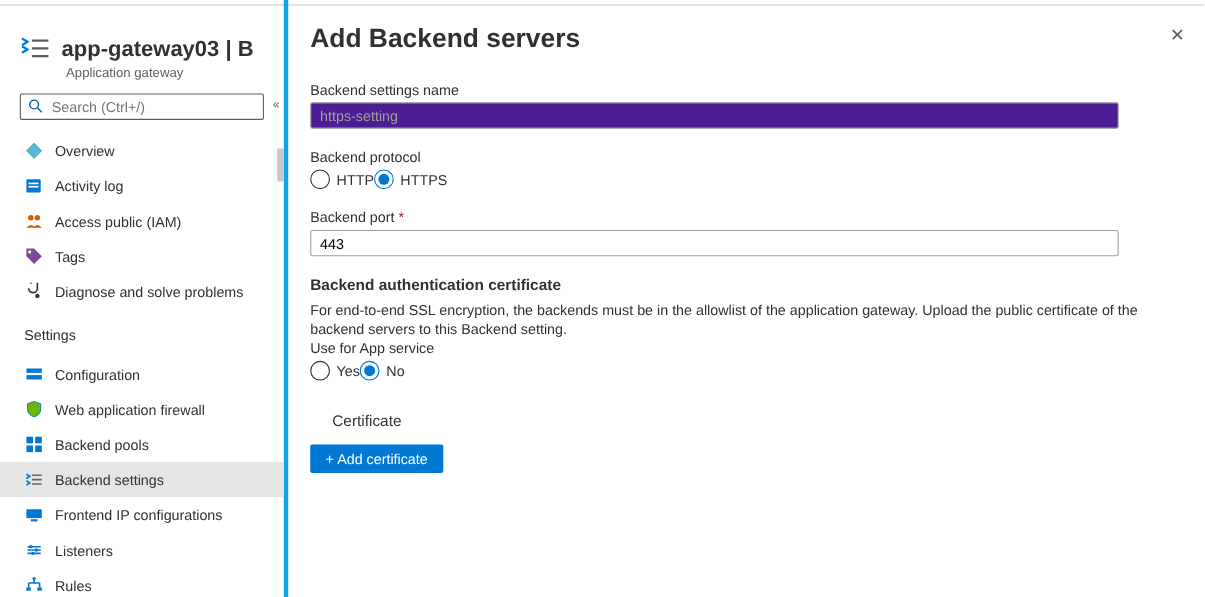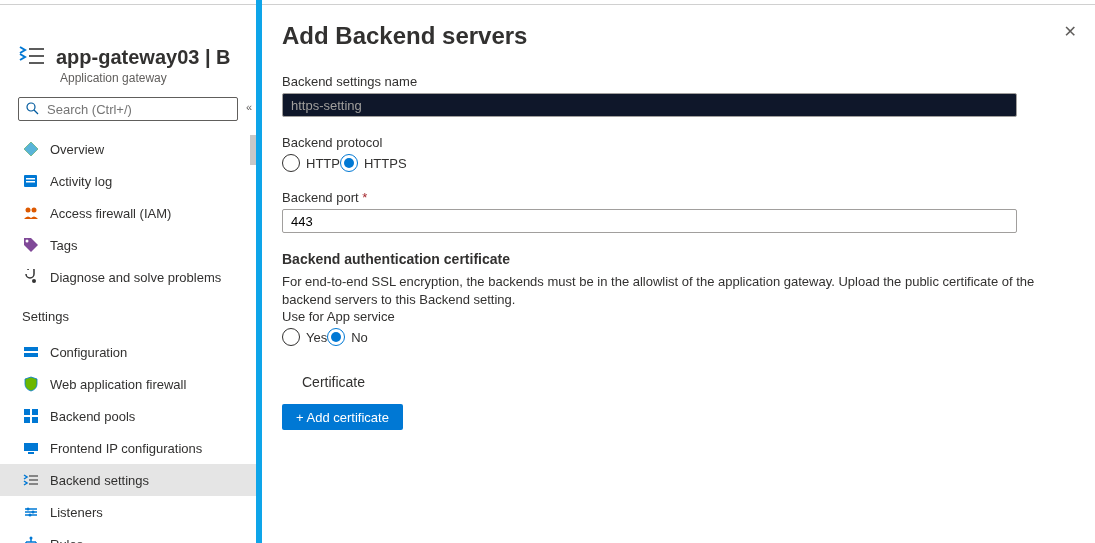--- a/index.html
+++ b/index.html
@@ -1,38 +1,38 @@
 <!DOCTYPE html>
 <html><head>
   <meta charset="utf-8">
   <style>
     * { margin: 0; padding: 0; box-sizing: border-box; }
     body { font-family: "Segoe UI", -apple-system, BlinkMacSystemFont, sans-serif; font-size: 13px; color: #323130; background: #fff; overflow: hidden; width: 1095px; height: 543px; position: relative; }
-    .left-panel { position: absolute; left: 0; top: 0; width: 262px; height: 543px; border-right: 6px solid #0ea5e9; padding-top: 20px; }
+    .left-panel { position: absolute; left: 0; top: 0; width: 262px; height: 543px; border-right: 4px solid #0ea5e9; padding-top: 8px; }
     .header-row { display: flex; align-items: center; padding: 26px 0 4px 18px; }
     .header-icon { color: #0078d4; margin-right: 10px; margin-top: -2px; }
     .breadcrumb-title { font-size: 20px; font-weight: 600; white-space: nowrap; overflow: hidden; }
     .subtitle { font-size: 12px; color: #605e5c; padding-left: 60px; margin-top: -2px; }
     .search-wrap { padding: 12px 18px 6px 18px; position: relative; }
     .search-input { width: 100%; height: 24px; border: 1px solid #605e5c; border-radius: 2px; padding: 2px 6px 2px 28px; font-size: 13px; outline: none; }
     .search-icon { position: absolute; left: 26px; top: 17px; color: #605e5c; }
     .collapse-caret { position: absolute; right: 4px; top: 16px; color: #605e5c; font-size: 11px; }
     .nav { padding-top: 6px; }
     .nav-item { display: flex; align-items: center; height: 32px; padding-left: 22px; cursor: pointer; font-size: 13px; }
     .nav-item.active { background: #e5e5e5; }
     .nav-item .nav-icon { width: 18px; height: 18px; margin-right: 10px; display: inline-flex; align-items: center; justify-content: center; }
     .section-hdr { padding: 16px 0 6px 22px; font-size: 13px; font-weight: 400; color: #323130; }
     .scroll-ind { position: absolute; right: 0; top: 135px; width: 6px; height: 30px; background: #c8c8c8; }
     .right-panel { position: absolute; left: 262px; top: 0; right: 0; bottom: 0; padding: 6px 12px 10px 20px; overflow: hidden; }
     .panel-title { font-size: 24px; font-weight: 600; margin: 16px 0 24px 0; }
     .close-x { position: absolute; right: 18px; top: 22px; font-size: 16px; color: #605e5c; cursor: pointer; font-weight: 300; }
     .form-label { font-size: 13px; color: #323130; margin-bottom: 4px; }
     .req { color: #a4262c; }
     .text-input { width: 735px; height: 24px; border: 1px solid #a19f9d; border-radius: 2px; padding: 2px 8px; font-size: 13px; }
-    .text-input.disabled { background: #0f172a; color: #a19f9d; }
+    .text-input.disabled { background: #4c1d95; color: #a19f9d; }
     .section { margin-bottom: 18px; }
     .radio-row { display: flex; align-items: center; margin-top: 2px; }
     .radio { display: inline-flex; align-items: center; gap: 6px; }
     .radio-circle { width: 18px; height: 18px; border: 1px solid #323130; border-radius: 50%; display: inline-flex; align-items: center; justify-content: center; }
     .radio-circle.selected { border-color: #0078d4; }
     .radio-dot { width: 10px; height: 10px; background: #0078d4; border-radius: 50%; }
     .bold-sub { font-weight: 600; font-size: 14px; margin-bottom: 6px; }
     .desc { font-size: 13px; color: #323130; max-width: 800px; line-height: 1.4; }
     .cert-sect-title { font-weight: 400; font-size: 14px; padding: 10px 0 8px 20px; }
     .cert-row { display: flex; align-items: center; justify-content: space-between; padding: 10px 24px 10px 0; }
@@ -93,21 +93,21 @@
       </div>
       <div class="nav-item">
         <span class="nav-icon">
           <svg width="16" height="16" viewBox="0 0 16 16">
             <circle cx="5" cy="5" r="2.5" fill="#dd5900"></circle>
             <circle cx="11" cy="5" r="2.5" fill="#dd5900"></circle>
             <path d="M1 14 Q5 9 9 14" fill="#dd5900"></path>
             <path d="M7 14 Q11 9 15 14" fill="#dd5900"></path>
           </svg>
         </span>
-        <span>Access firewall (IAM)</span>
+        <span>Access public (IAM)</span>
       </div>
       <div class="nav-item">
         <span class="nav-icon">
           <svg width="16" height="16" viewBox="0 0 16 16">
             <path d="M1 1 L8 1 L15 8 L8 15 L1 8 Z" fill="#804998"></path>
             <circle cx="4" cy="4" r="1.5" fill="#fff"></circle>
           </svg>
         </span>
         <span>Tags</span>
       </div>
@@ -144,39 +144,39 @@
         <span class="nav-icon">
           <svg width="16" height="16" viewBox="0 0 16 16">
             <rect x="1" y="1" width="6" height="6" fill="#0078d4"></rect>
             <rect x="9" y="1" width="6" height="6" fill="#0078d4"></rect>
             <rect x="1" y="9" width="6" height="6" fill="#0078d4"></rect>
             <rect x="9" y="9" width="6" height="6" fill="#0078d4"></rect>
           </svg>
         </span>
         <span>Backend pools</span>
       </div>
-      <div class="nav-item">
-        <span class="nav-icon">
-          <svg width="16" height="16" viewBox="0 0 16 16">
-            <rect x="1" y="3" width="14" height="8" fill="#0078d4"></rect>
-            <rect x="5" y="12" width="6" height="2" fill="#0078d4"></rect>
-          </svg>
-        </span>
-        <span>Frontend IP configurations</span>
-      </div>
       <div class="nav-item active">
         <span class="nav-icon">
           <svg width="16" height="16" viewBox="0 0 16 16">
             <path d="M1 3 l3 2 l-3 2 M1 9 l3 2 l-3 2" stroke="#0078d4" stroke-width="1.5" fill="none"></path>
             <line x1="6" y1="4" x2="15" y2="4" stroke="#666" stroke-width="1.5"></line>
             <line x1="6" y1="8" x2="15" y2="8" stroke="#666" stroke-width="1.5"></line>
             <line x1="6" y1="12" x2="15" y2="12" stroke="#666" stroke-width="1.5"></line>
           </svg>
         </span>
         <span>Backend settings</span>
+      </div>
+      <div class="nav-item">
+        <span class="nav-icon">
+          <svg width="16" height="16" viewBox="0 0 16 16">
+            <rect x="1" y="3" width="14" height="8" fill="#0078d4"></rect>
+            <rect x="5" y="12" width="6" height="2" fill="#0078d4"></rect>
+          </svg>
+        </span>
+        <span>Frontend IP configurations</span>
       </div>
       <div class="nav-item">
         <span class="nav-icon">
           <svg width="16" height="16" viewBox="0 0 16 16">
             <line x1="2" y1="5" x2="14" y2="5" stroke="#0078d4" stroke-width="1.5"></line>
             <line x1="2" y1="8" x2="14" y2="8" stroke="#0078d4" stroke-width="1.5"></line>
             <line x1="2" y1="11" x2="14" y2="11" stroke="#0078d4" stroke-width="1.5"></line>
             <circle cx="5" cy="5" r="1.5" fill="#0078d4"></circle>
             <circle cx="10" cy="8" r="1.5" fill="#0078d4"></circle>
             <circle cx="7" cy="11" r="1.5" fill="#0078d4"></circle>

